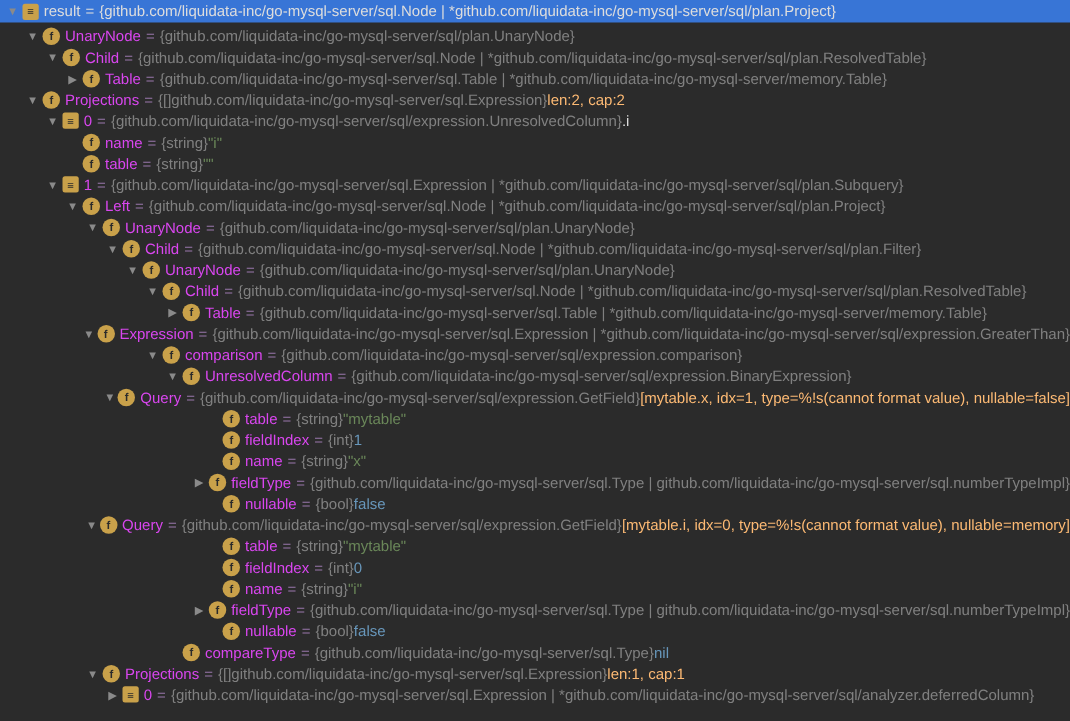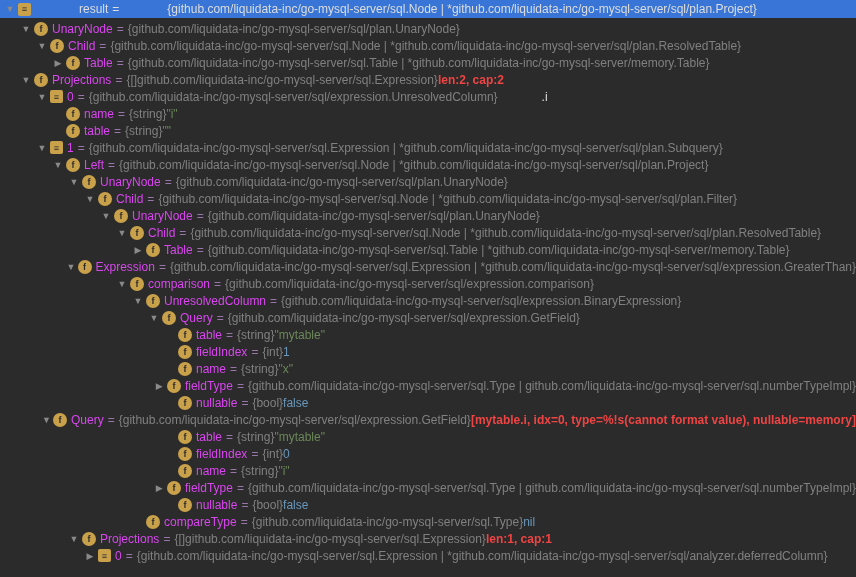--- a/index.html
+++ b/index.html
@@ -51,22 +51,22 @@
     margin: 0 4px 0 2px;
     flex-shrink: 0;
   }
   .icon-f { background: #c9a14a; color: #2b2b2b; }
   .icon-e { background: #c9a14a; color: #2b2b2b; border-radius: 2px; width: 13px; height: 13px; }
   .name { color: #d946ef; }
   .eq { color: #9876aa; margin: 0 4px; }
   .type { color: #808080; }
   .val { color: #6897bb; }
   .str { color: #6a8759; }
-  .ann { color: #ef4444; font-weight: bold; }
-  .white { color: #dddddd; margin-left: 44px; }
+  .ann { color: #fdba74; }
+  .white { color: #dddddd; }
 </style>
 </head>
 <body>
 
 <div class="header">
   <span class="arrow arrow-down"></span>
   <span class="icon icon-e">≡</span>
   <span class="white">result</span>
   <span class="white" style="margin:0 4px">=</span>
   <span class="white">{github.com/liquidata-inc/go-mysql-server/sql.Node | *github.com/liquidata-inc/go-mysql-server/sql/plan.Project}</span>
@@ -213,20 +213,21 @@
       <span class="eq">=</span>
       <span class="type">{github.com/liquidata-inc/go-mysql-server/sql/expression.BinaryExpression}</span>
     </div>
     <div class="row">
       <span class="indent" style="width: 144px;"></span>
       <span class="arrow arrow-down"></span>
       <span class="icon icon-f">f</span>
       <span class="name">Query</span>
       <span class="eq">=</span>
       <span class="type">{github.com/liquidata-inc/go-mysql-server/sql/expression.GetField}</span>
+      <span class="ann"> [mytable.x, idx=1, type=%!s(cannot format value), nullable=false]</span>
     </div>
     <div class="row">
       <span class="indent" style="width: 160px;"></span>
       <span class="arrow arrow-none"></span>
       <span class="icon icon-f">f</span>
       <span class="name">table</span>
       <span class="eq">=</span>
       <span class="type">{string}</span>
       <span class="str"> "mytable"</span>
     </div>

